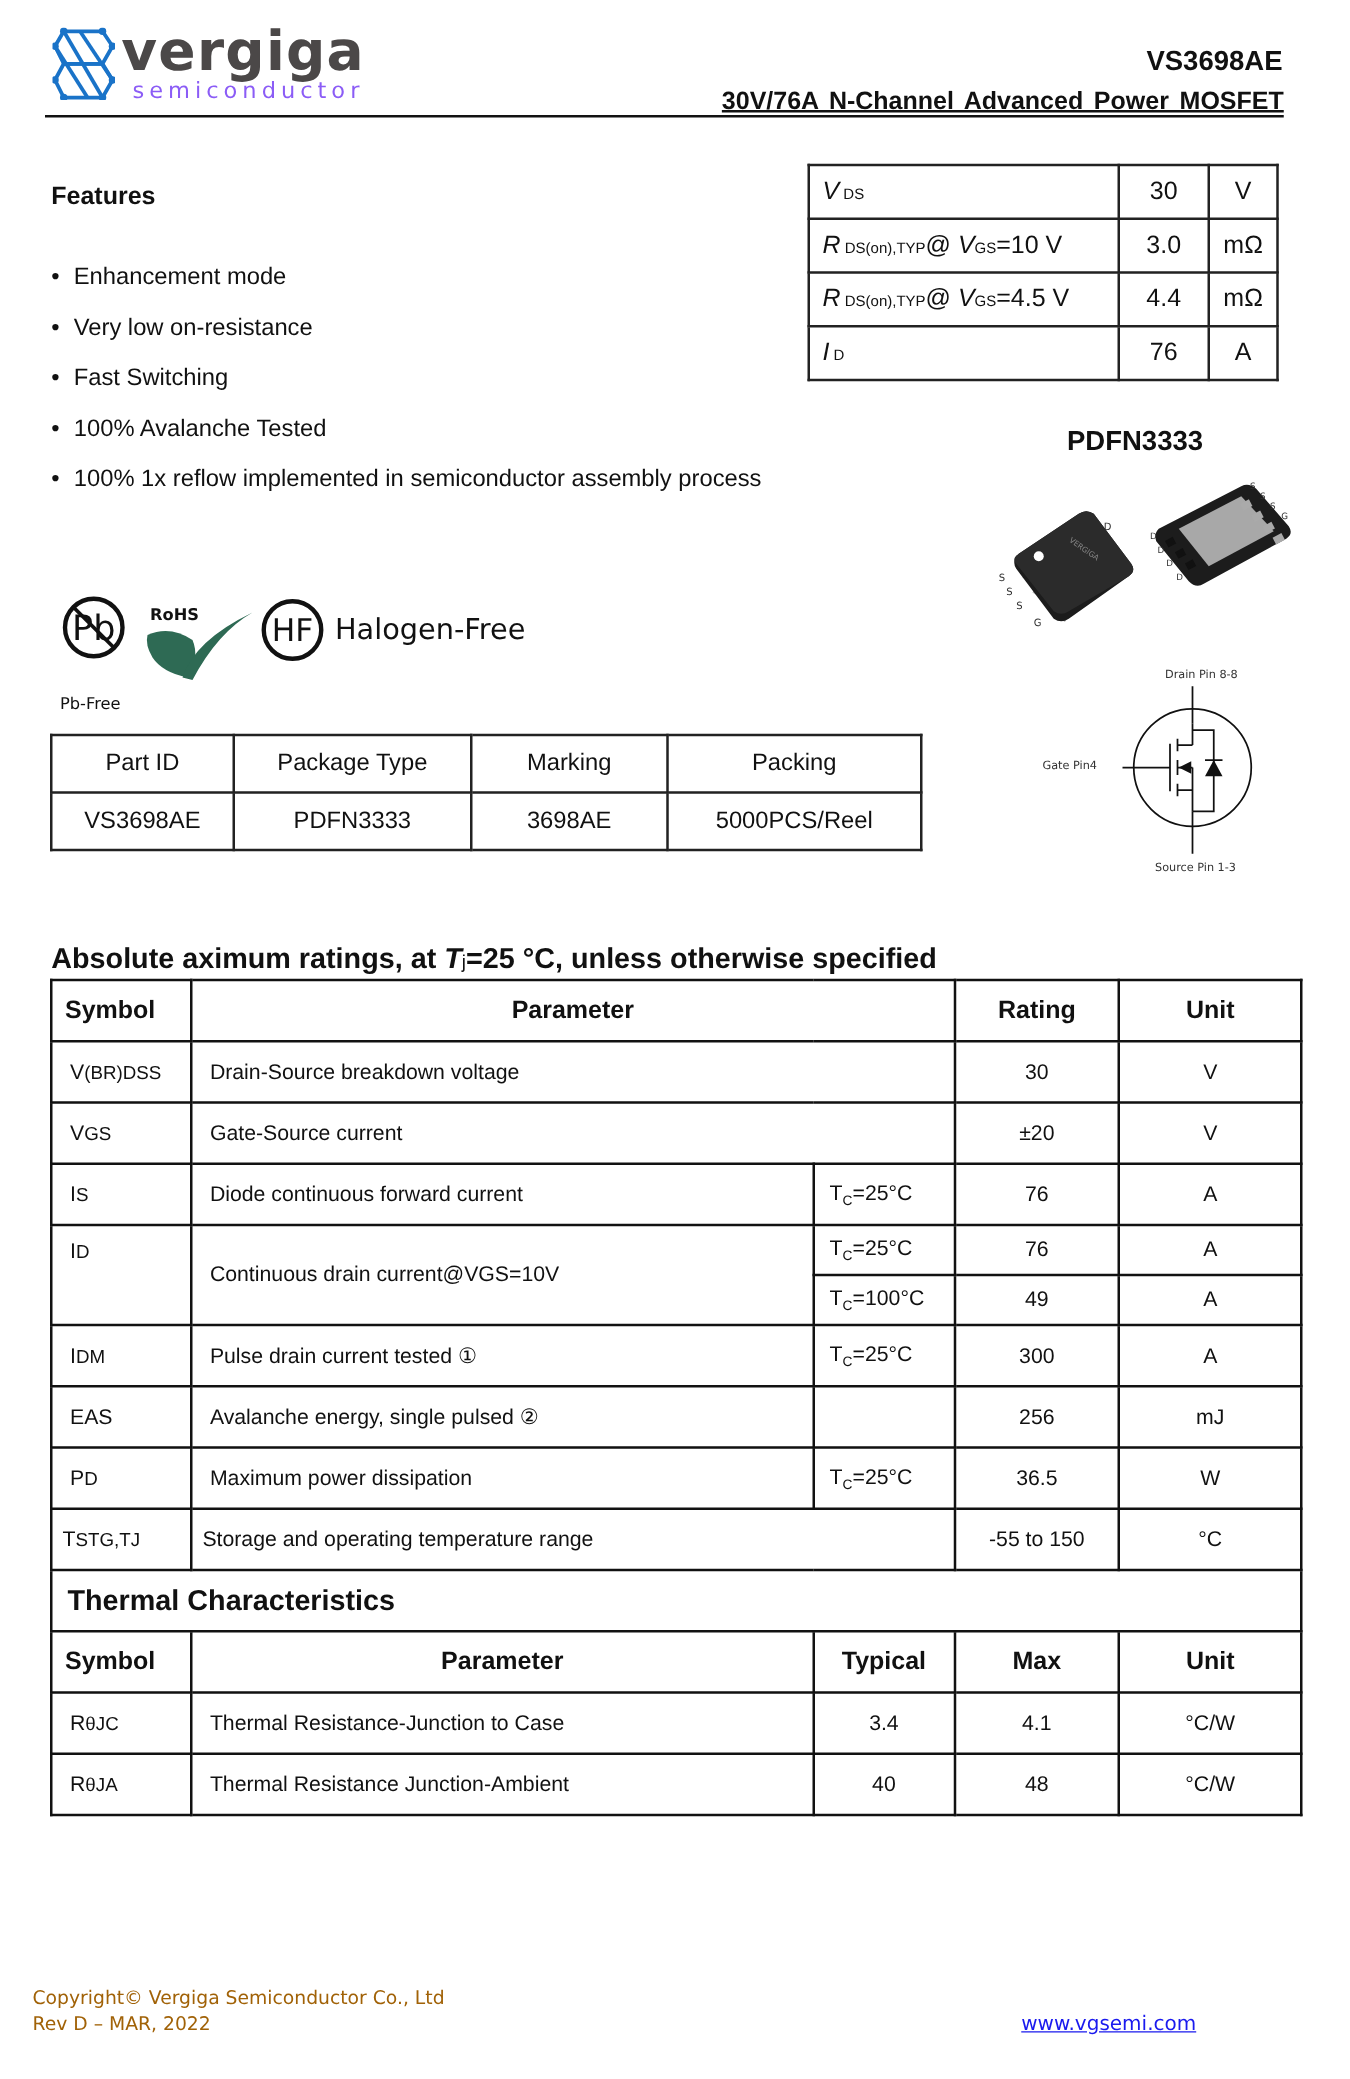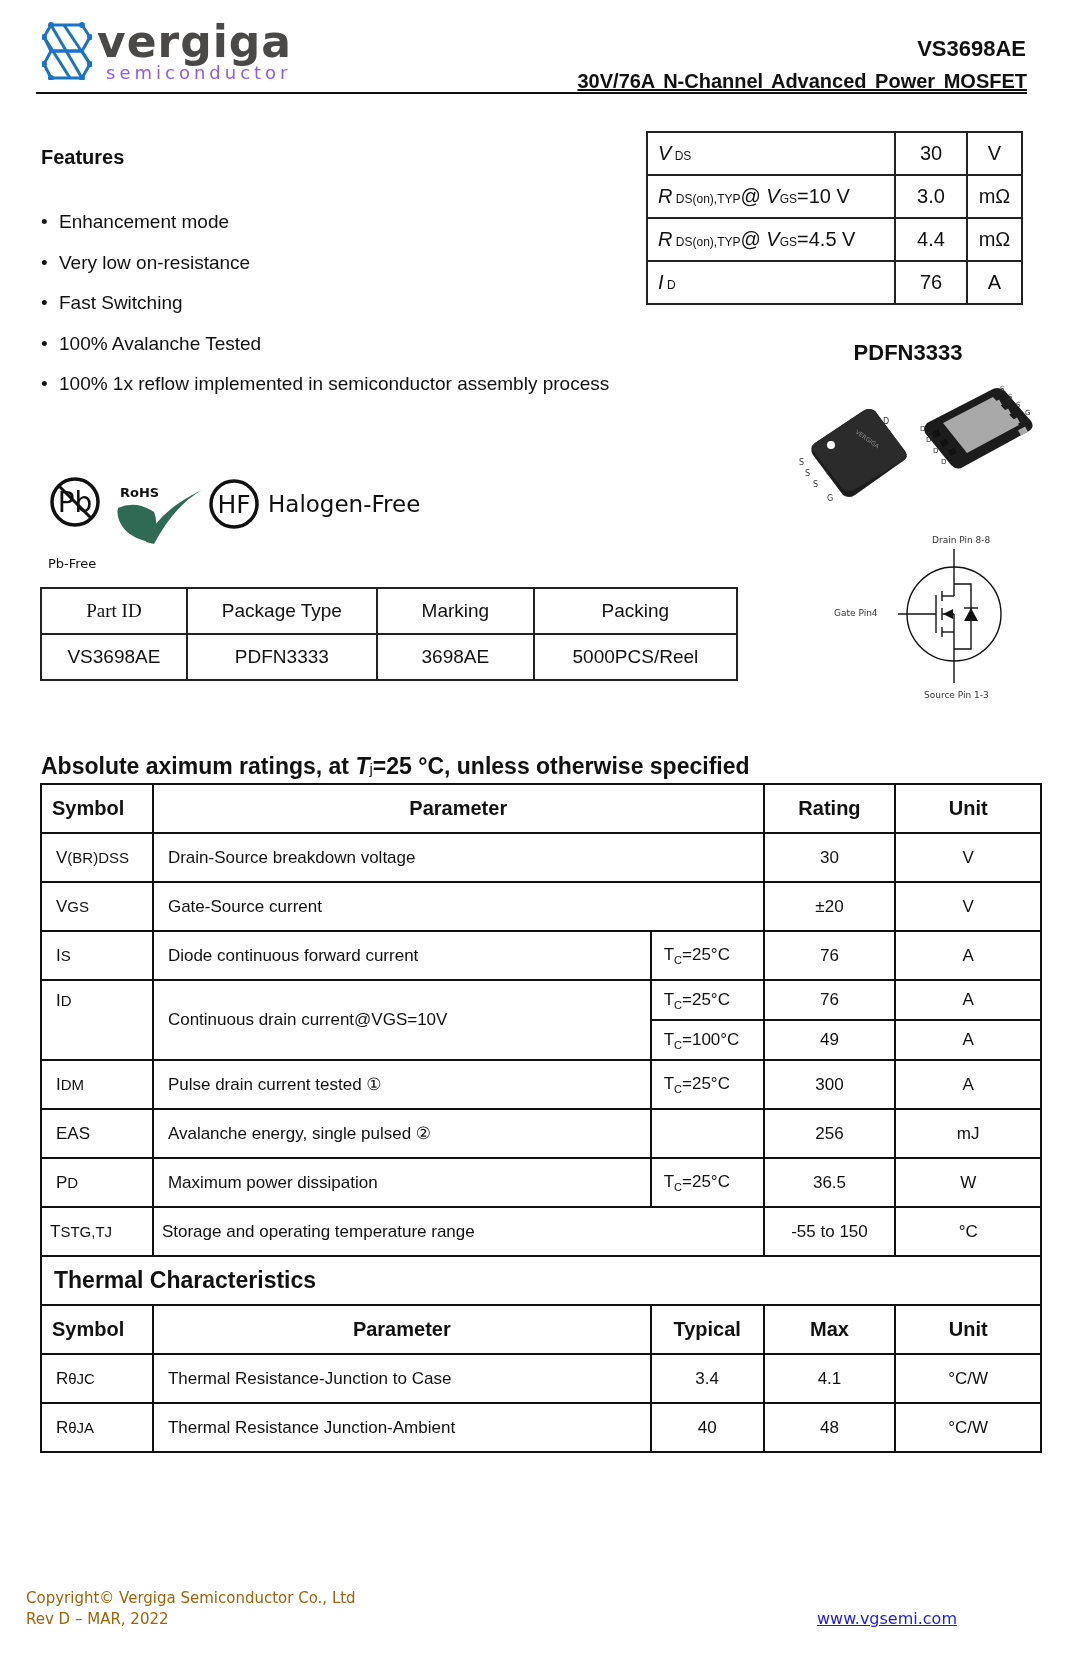--- a/index.html
+++ b/index.html
@@ -217,21 +217,21 @@
   <svg class="abs" style="left:162px;top:6px;" width="52" height="52" viewBox="0 0 52 52">
     <circle cx="26" cy="26" r="23" stroke="#111" stroke-width="3.5" fill="none"></circle>
     <text x="26" y="35" text-anchor="middle" font-size="25" font-family="DejaVu Sans, sans-serif" fill="#111">HF</text>
   </svg>
   <div class="abs icon-lbl" style="left:222px;top:19px;font-size:23px;">Halogen-Free</div>
 </div>
 
 <table class="abs ord-tbl" style="left:40px;top:587px;width:698px;">
   <tbody>
       <tr>
-    <td style="width:145px;font-family:Liberation Serif, serif;">Part ID</td>
+    <td style="width:145px;">Part ID</td>
     <td style="width:189px;">Package Type</td>
     <td style="width:156px;">Marking</td>
     <td style="width:202px;">Packing</td>
   </tr>
   <tr>
     <td>VS3698AE</td>
     <td>PDFN3333</td>
     <td>3698AE</td>
     <td>5000PCS/Reel</td>
   </tr>

